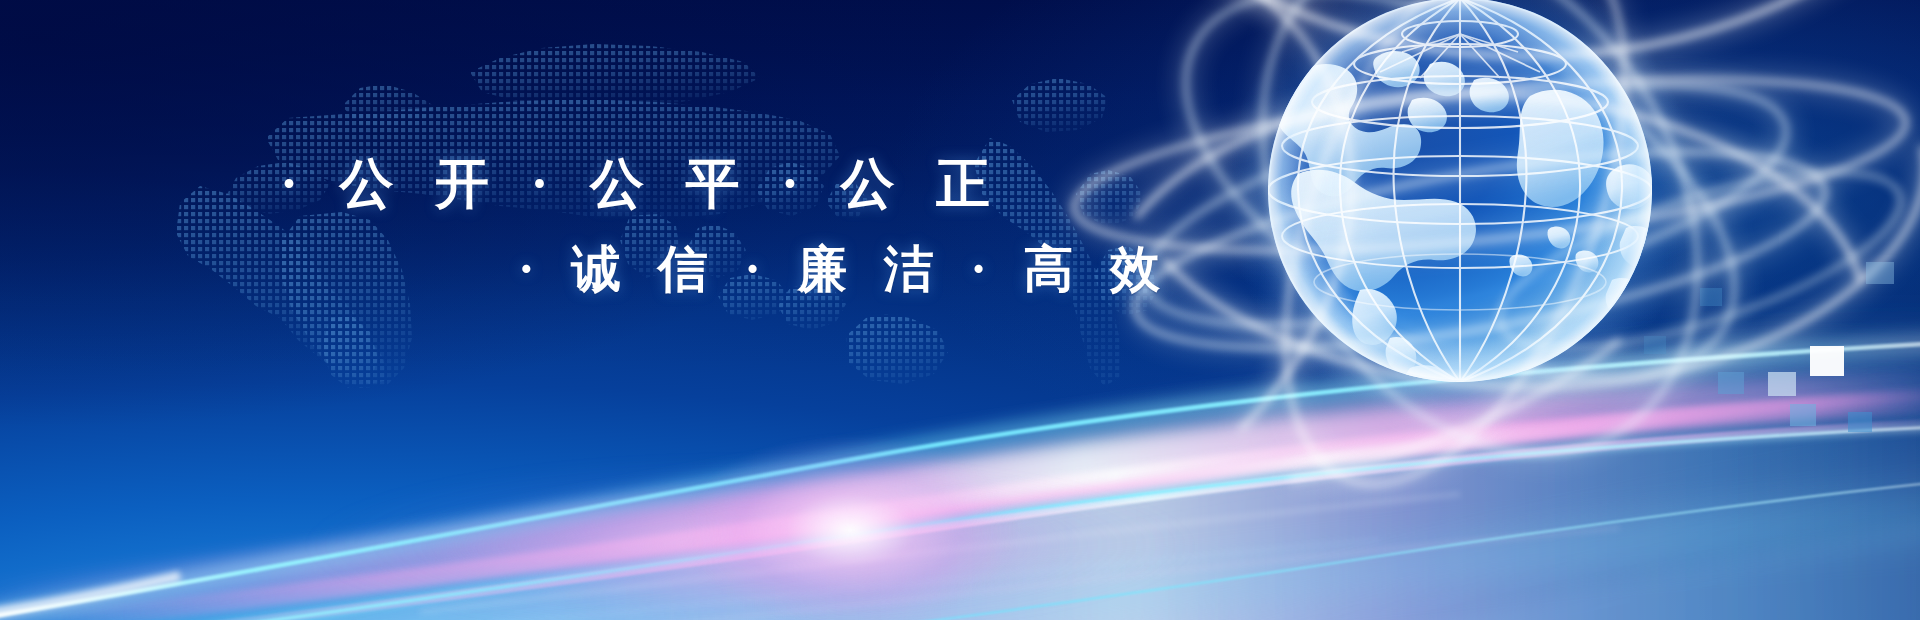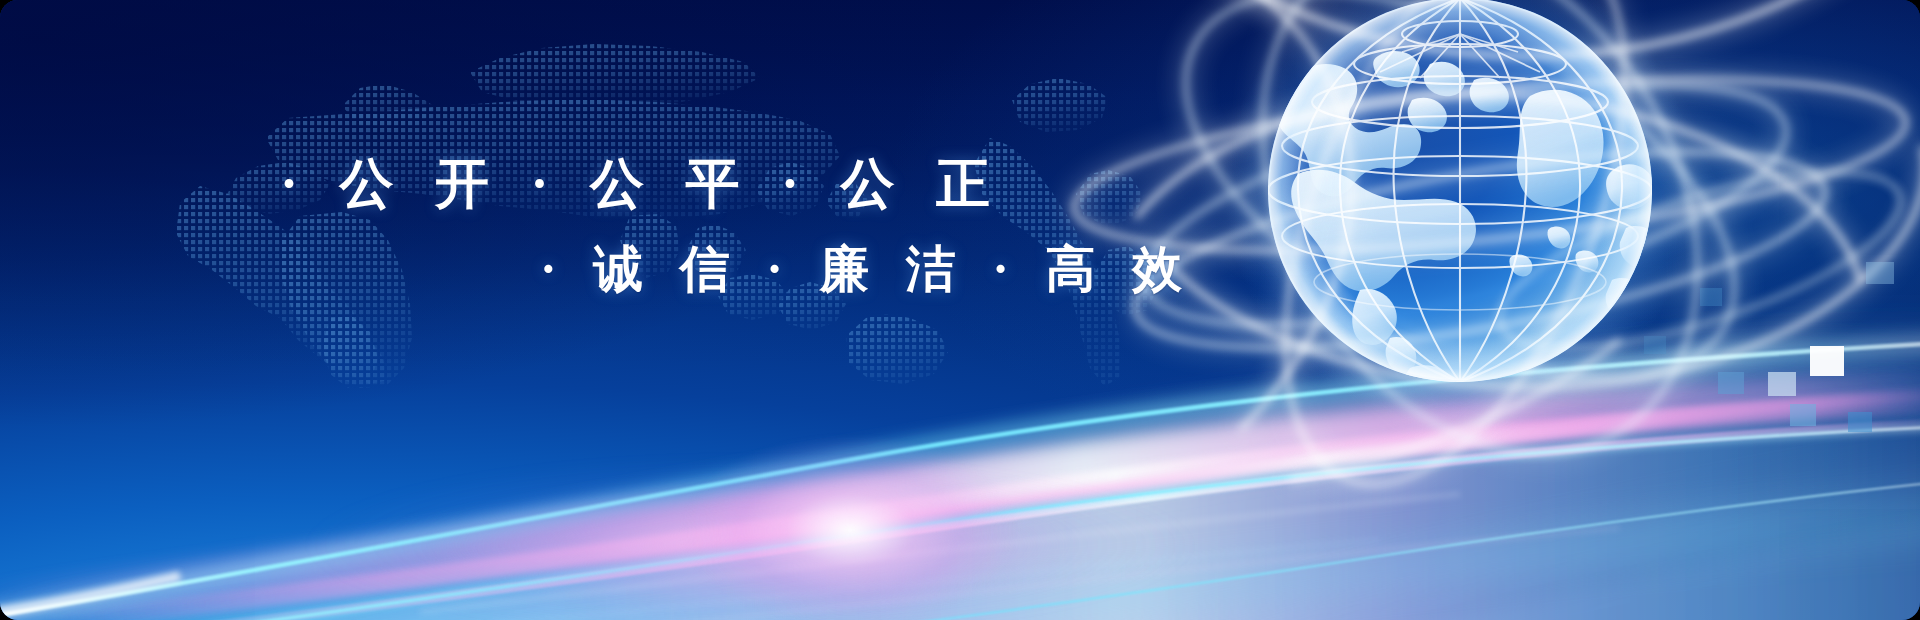--- a/index.html
+++ b/index.html
@@ -10,21 +10,20 @@
   body {
     font-family: "Liberation Serif", "DejaVu Serif", serif;
   }
 
   #banner {
     position: relative;
     width: 1920px;
     height: 620px;
     overflow: hidden;
     background: #002a7a;
-    border-radius: 18px;
   }
 
   
   .bg-base {
     position: absolute;
     inset: 0;
     background:
       radial-gradient(125% 105% at 18% 112%, #2a9ce8 0%, #1a7ed8 14%, #0b5fc0 30%, #06409c 48%, #032f80 66%, #012268 82%, #011a55 100%);
   }
   .bg-topdark {
@@ -108,21 +107,21 @@
     color: #ffffff;
     text-shadow: 0 0 14px rgba(110,180,255,0.42), 0 1px 2px rgba(0,20,70,0.45);
   }
   .line-1 {
     left: 280px;
     top: 148px;
     font-size: 54px;
     letter-spacing: 14px;
   }
   .line-2 {
-    left: 540px;
+    left: 518px;
     top: 236px;
     font-size: 50px;
     letter-spacing: 12px;
   }
 </style>
 </head>
 <body>
 
 <div id="banner">
 

